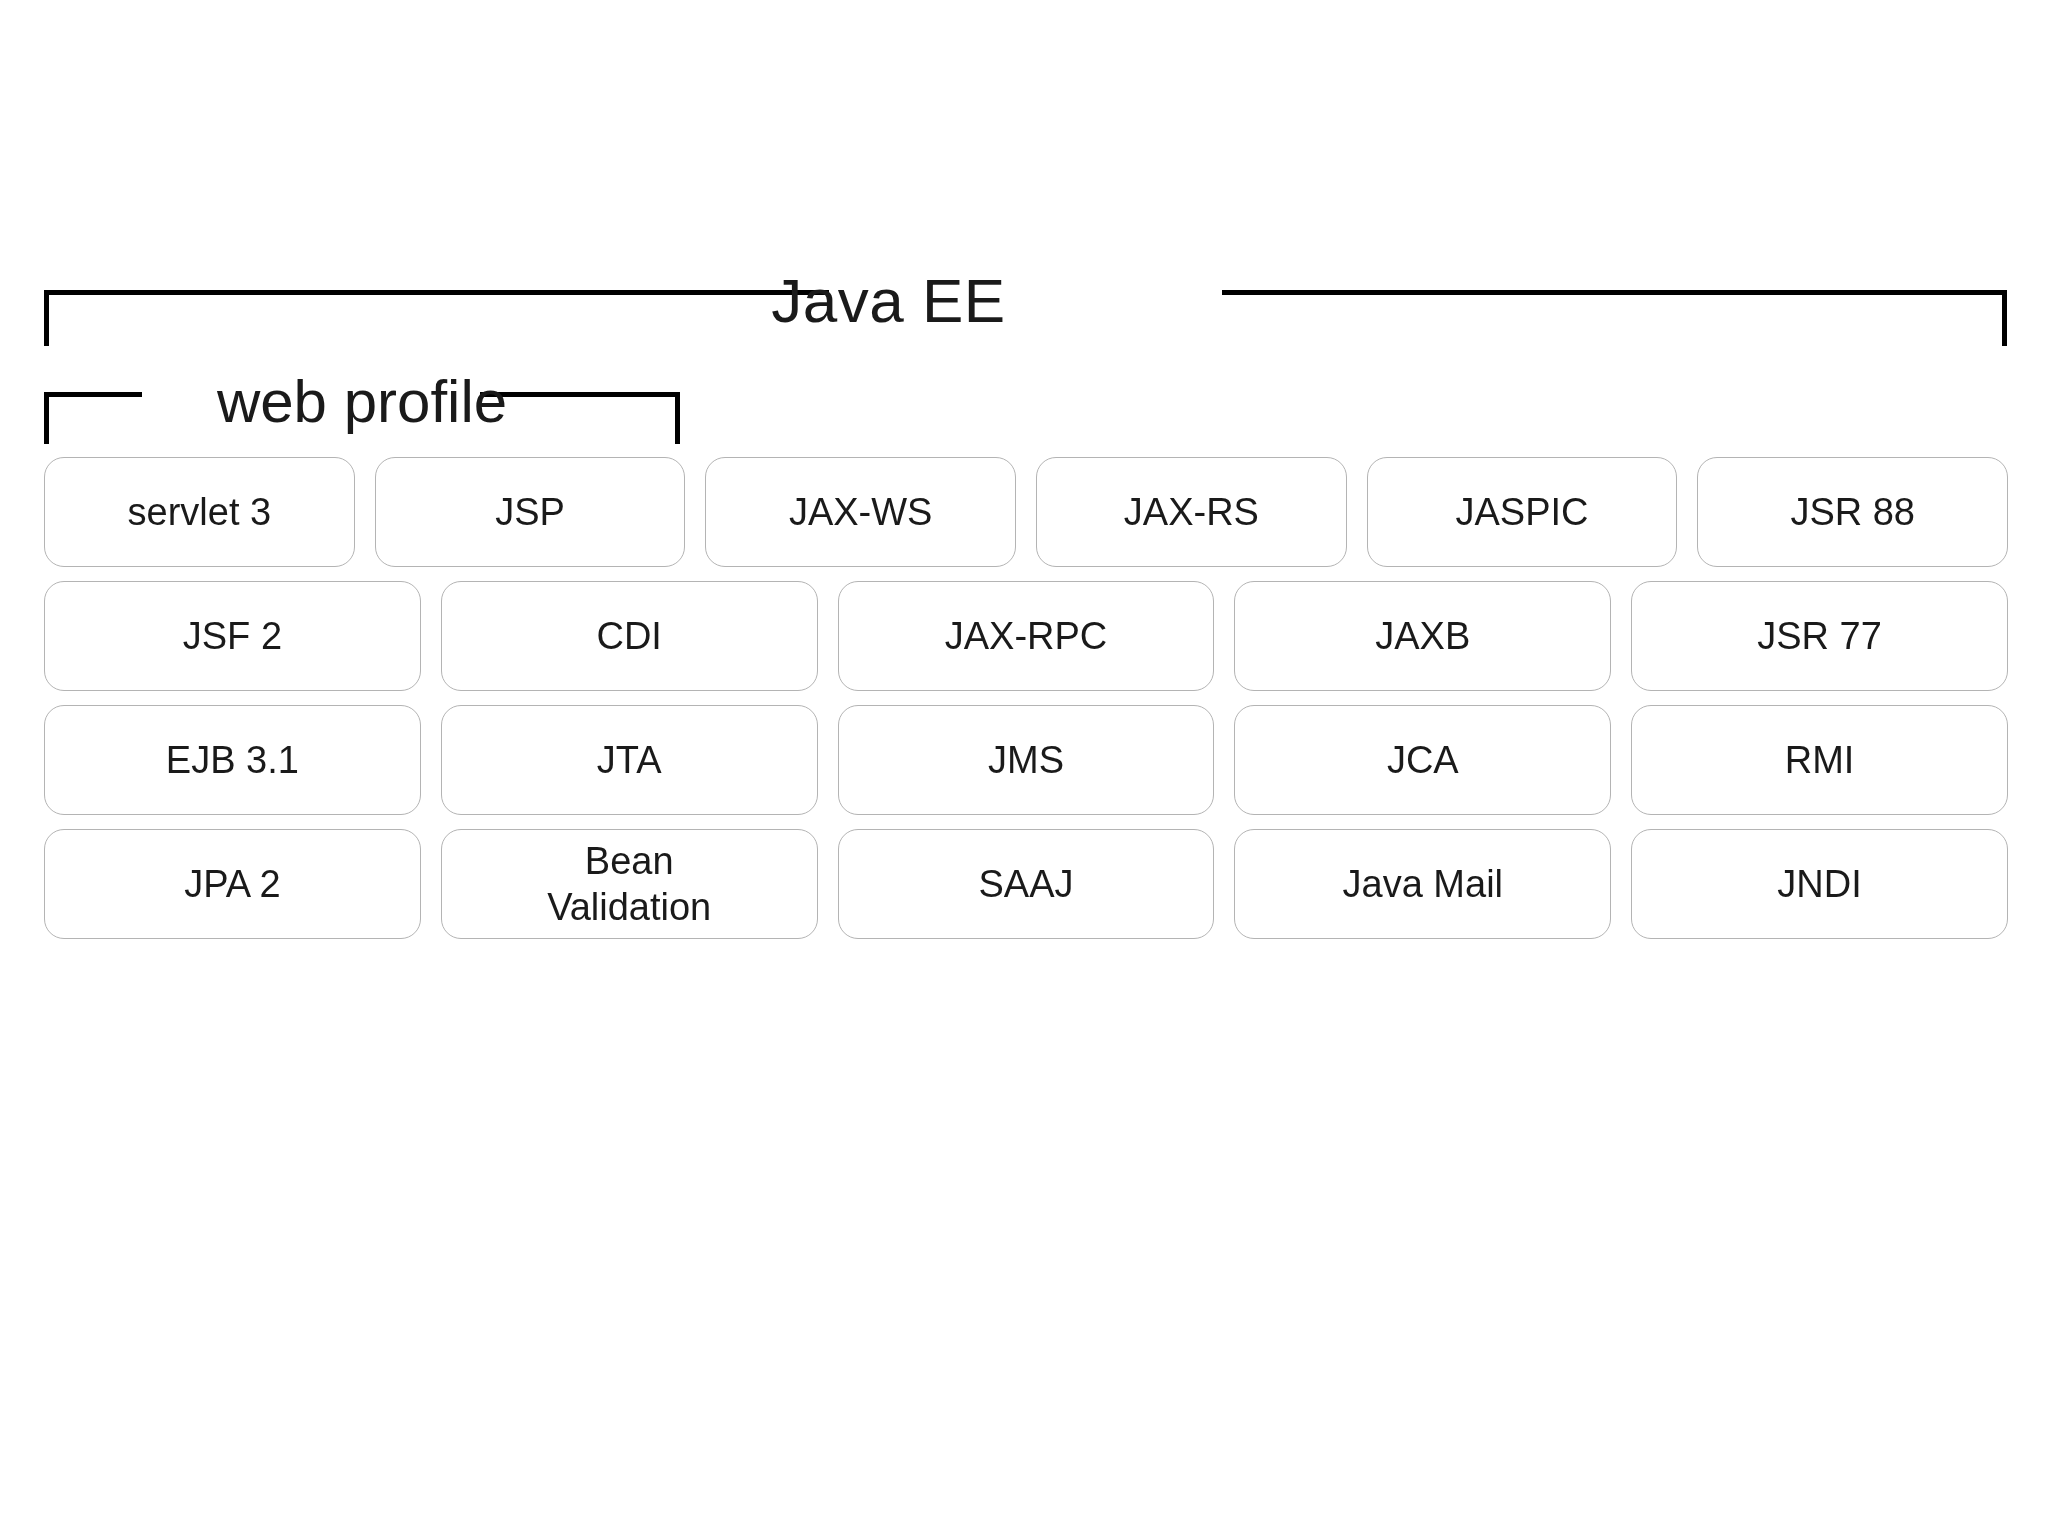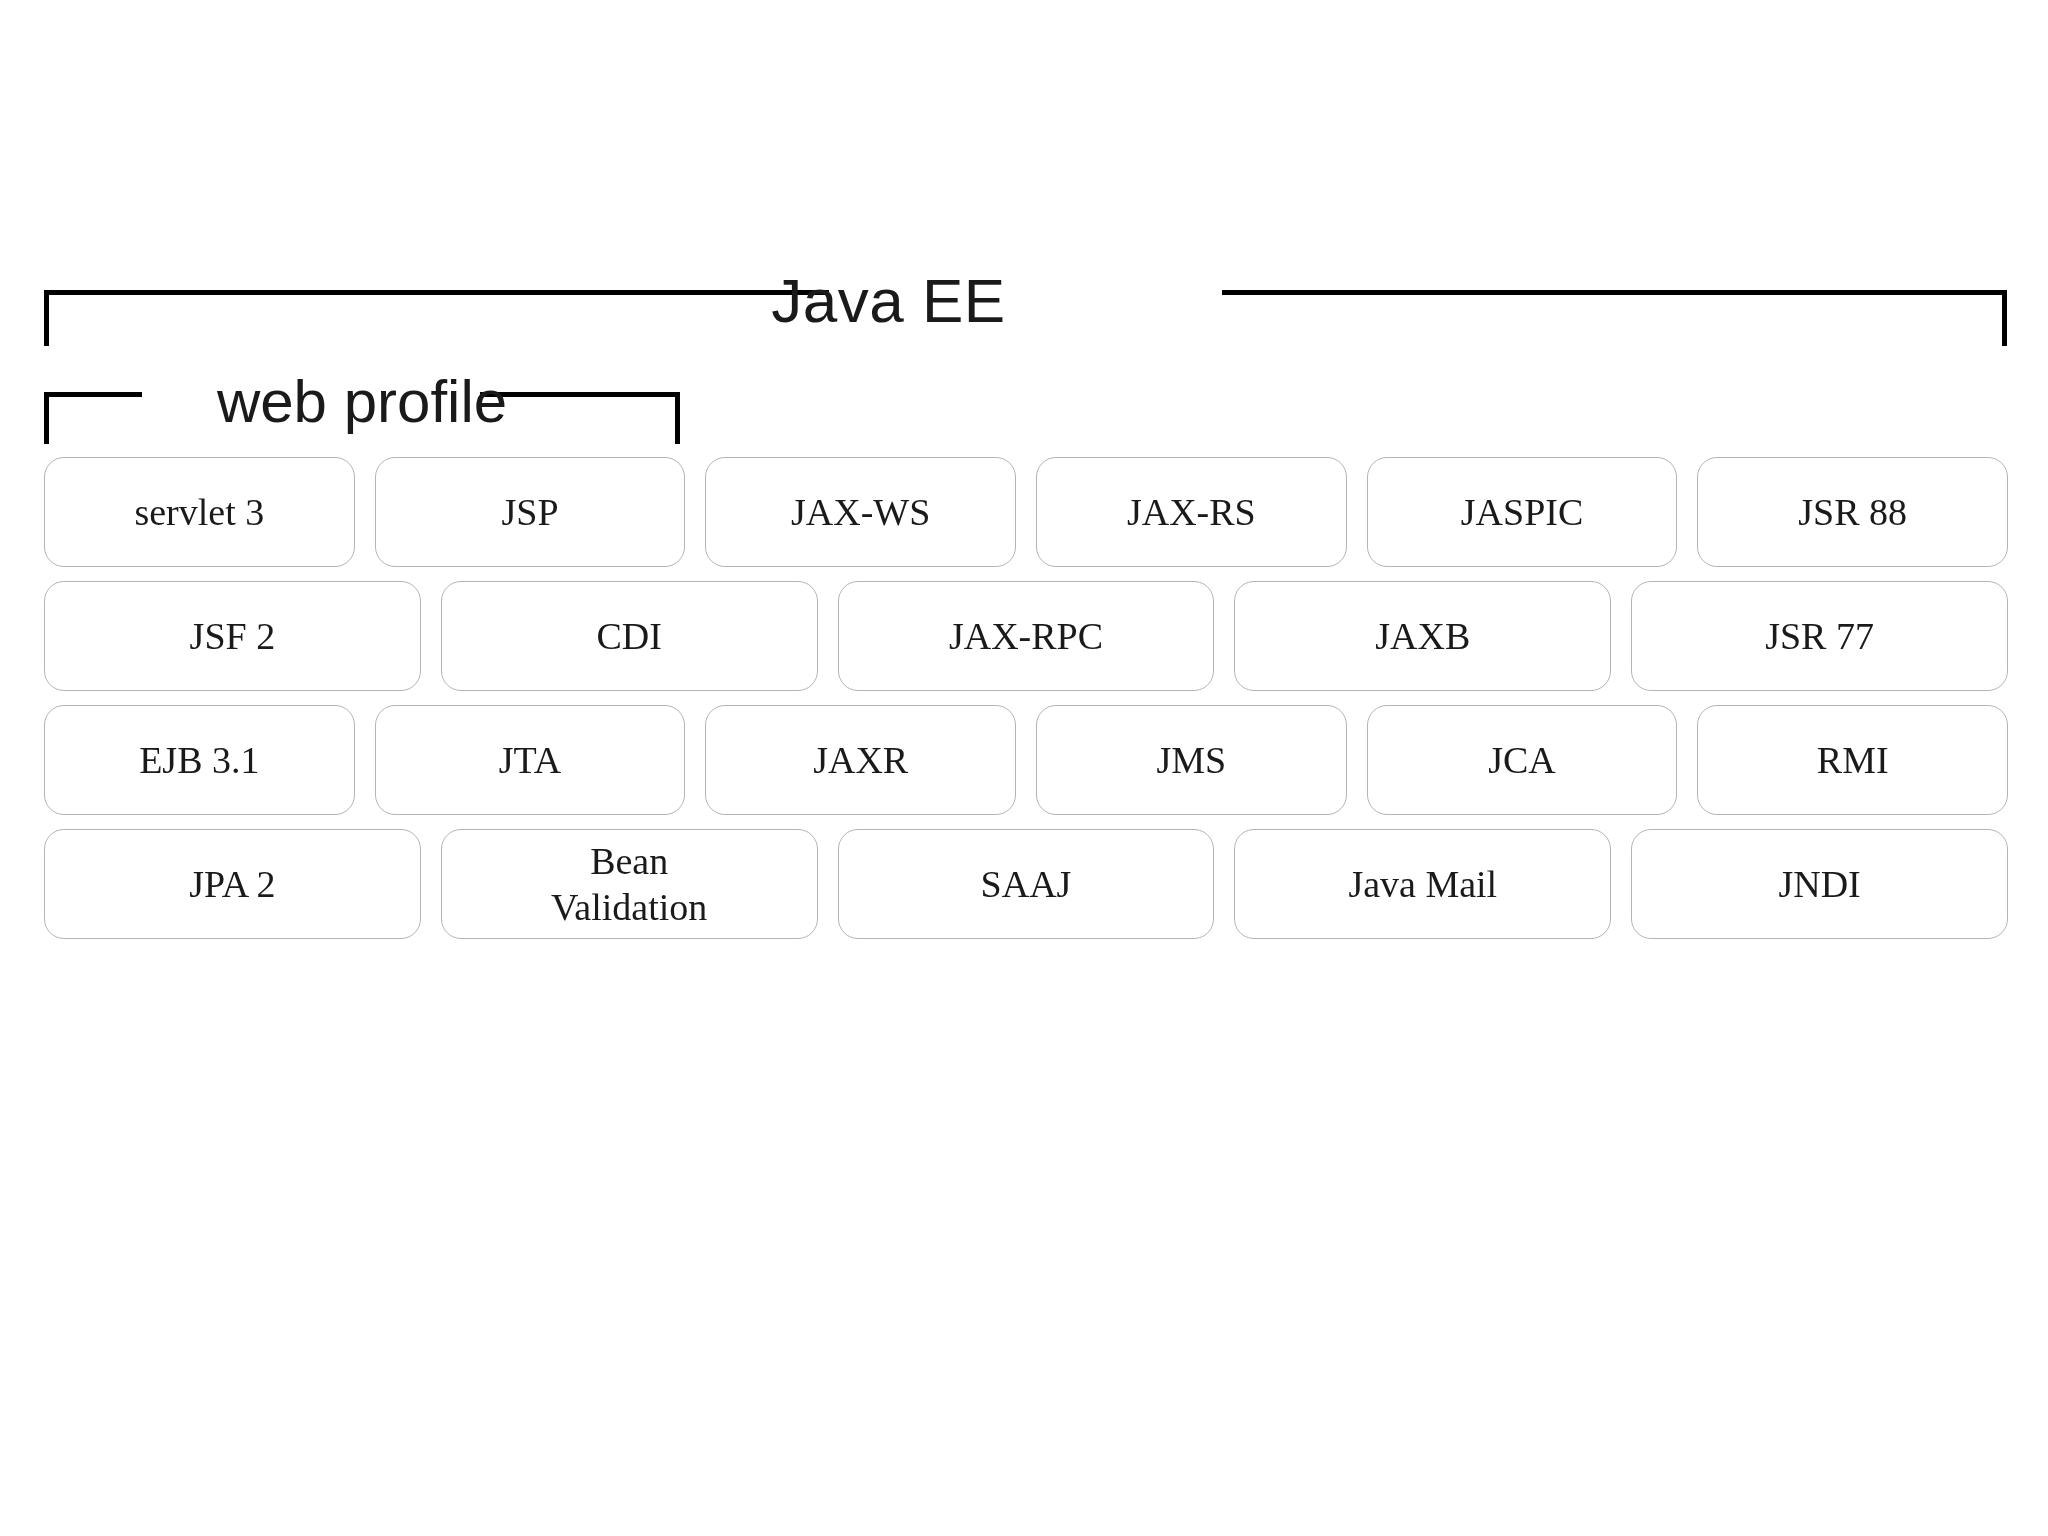--- a/index.html
+++ b/index.html
@@ -78,21 +78,20 @@
   #grid {
     position: absolute;
     left: 44px;
     top: 457px;
     width: 1964px;
   }
   .grid-row {
     display: flex;
     gap: 20px;
     margin-bottom: 14px;
-    font-family: Liberation Serif, serif;
   }
   .tech-box {
     flex: 1 1 0;
     height: 110px;
     box-sizing: border-box;
     border: 1.6px solid #b4b4b4;
     border-radius: 20px;
     background: #ffffff;
     display: flex;
     align-items: center;
@@ -171,23 +170,20 @@
     </div>
 
     <div class="grid-row">
       <div class="tech-box">
           <span class="lbl">EJB 3.1</span>
         </div>
       <div class="tech-box">
           <span class="lbl">JTA</span>
         </div>
       <div class="tech-box">
-          <span class="lbl">JAXR</span>
-        </div>
-      <div class="tech-box">
           <span class="lbl">JMS</span>
         </div>
       <div class="tech-box">
           <span class="lbl">JCA</span>
         </div>
       <div class="tech-box">
           <span class="lbl">RMI</span>
         </div>
     </div>
 

